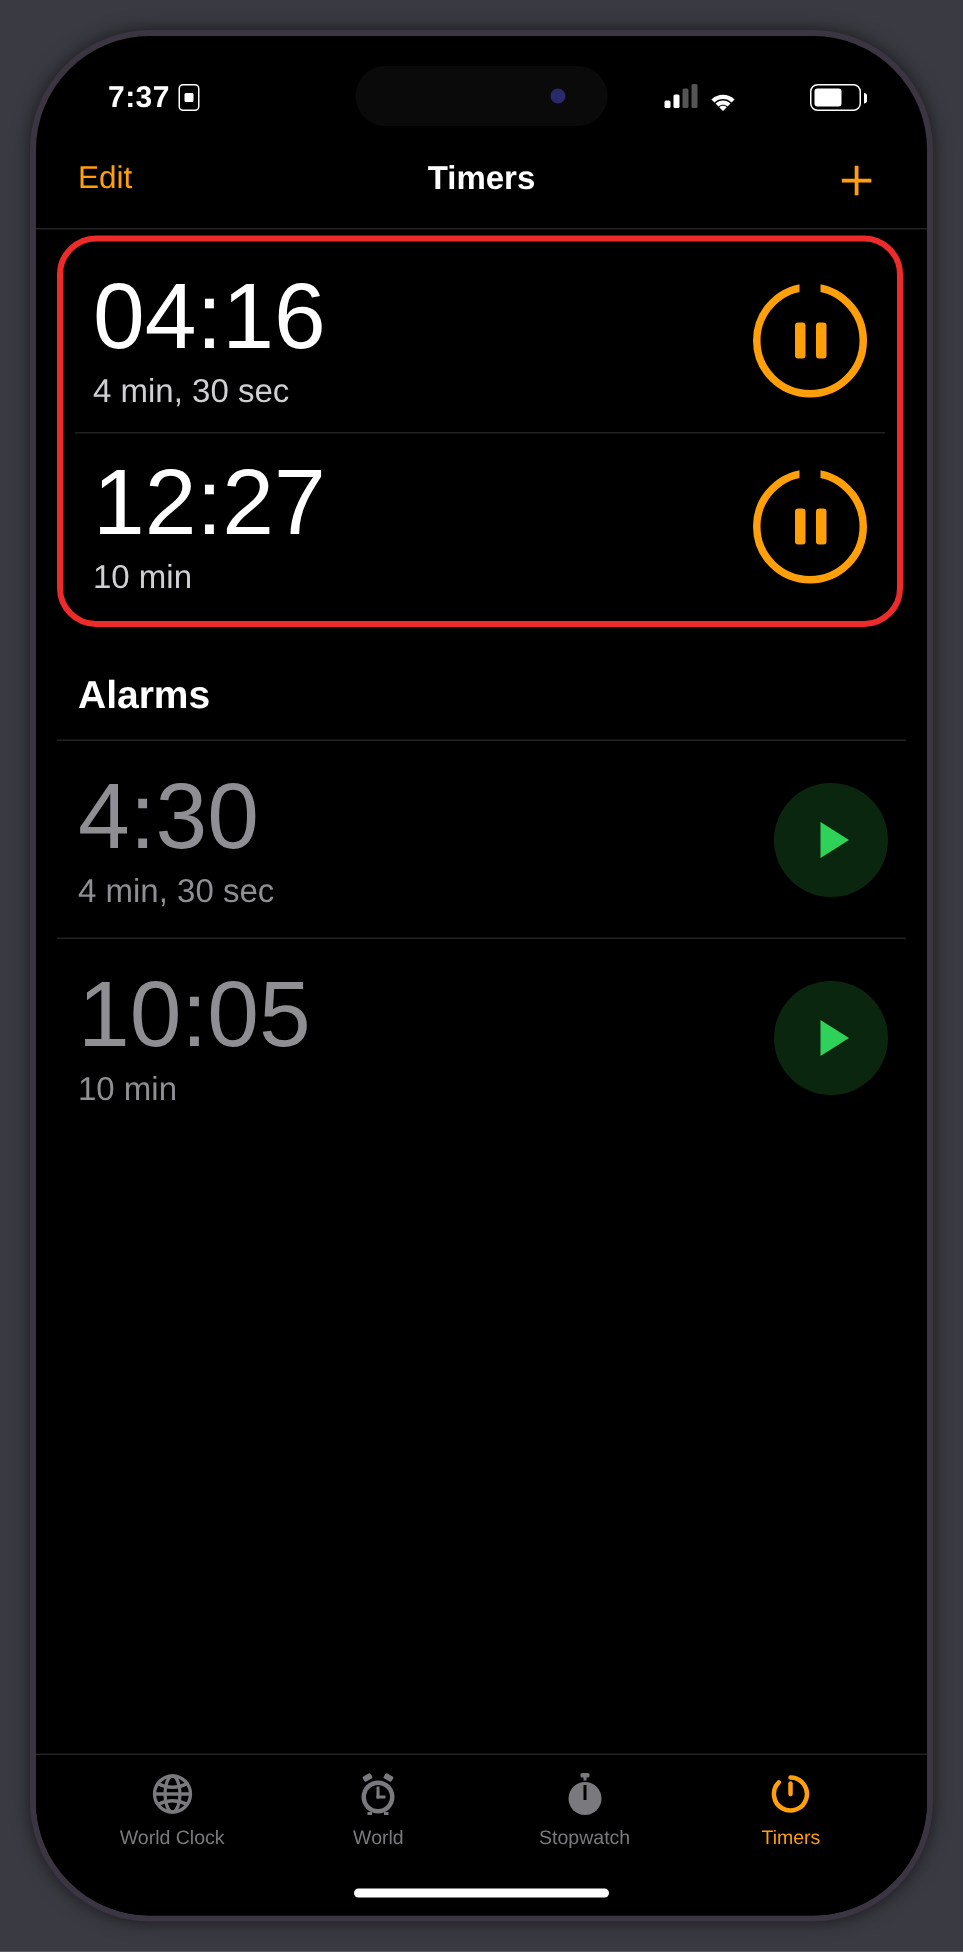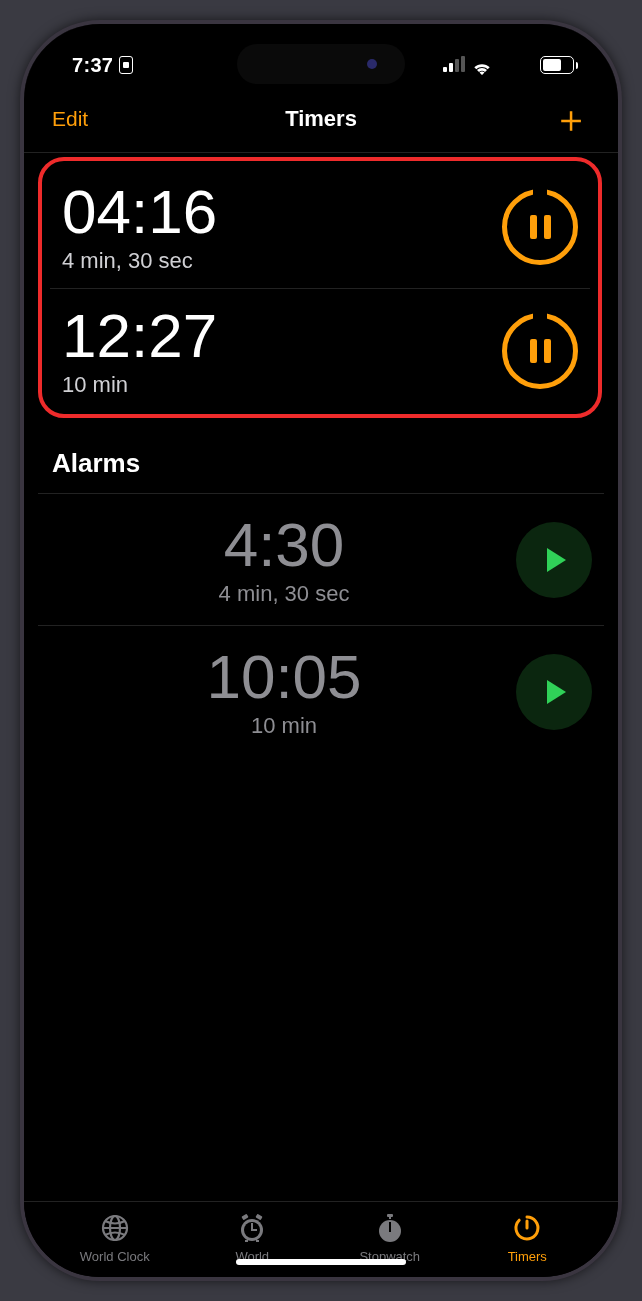--- a/index.html
+++ b/index.html
@@ -145,42 +145,41 @@
     font-weight:700;
     padding:26px 28px 14px 28px;
     color:#fff;
   }
 
   .recents{padding:0 14px;}
   .recent-row{
     display:flex;align-items:center;
     padding:18px 12px 18px 14px;
     border-top:1px solid #222;
-    text-align:center;
   }
   .recent-row .timer-text{flex:1;}
   .play-btn{
     width:76px;height:76px;border-radius:50%;
     background:#0b260f;
     display:flex;align-items:center;justify-content:center;
     cursor:pointer;
   }
   .play-tri{
     width:0;height:0;
     border-left:19px solid #30d158;
     border-top:12px solid transparent;
     border-bottom:12px solid transparent;
     margin-left:5px;
   }
 
   
   .tabbar{
     position:absolute;
     left:0;right:0;bottom:0;
-    height:76px;
+    height:108px;
     background:#000;
     border-top:1px solid #222;
     display:flex;
     justify-content:space-around;
     padding:10px 22px 0 22px;
   }
   .tab{
     display:flex;flex-direction:column;align-items:center;gap:5px;
     color:#7a7a7e;
     font-size:13px;

